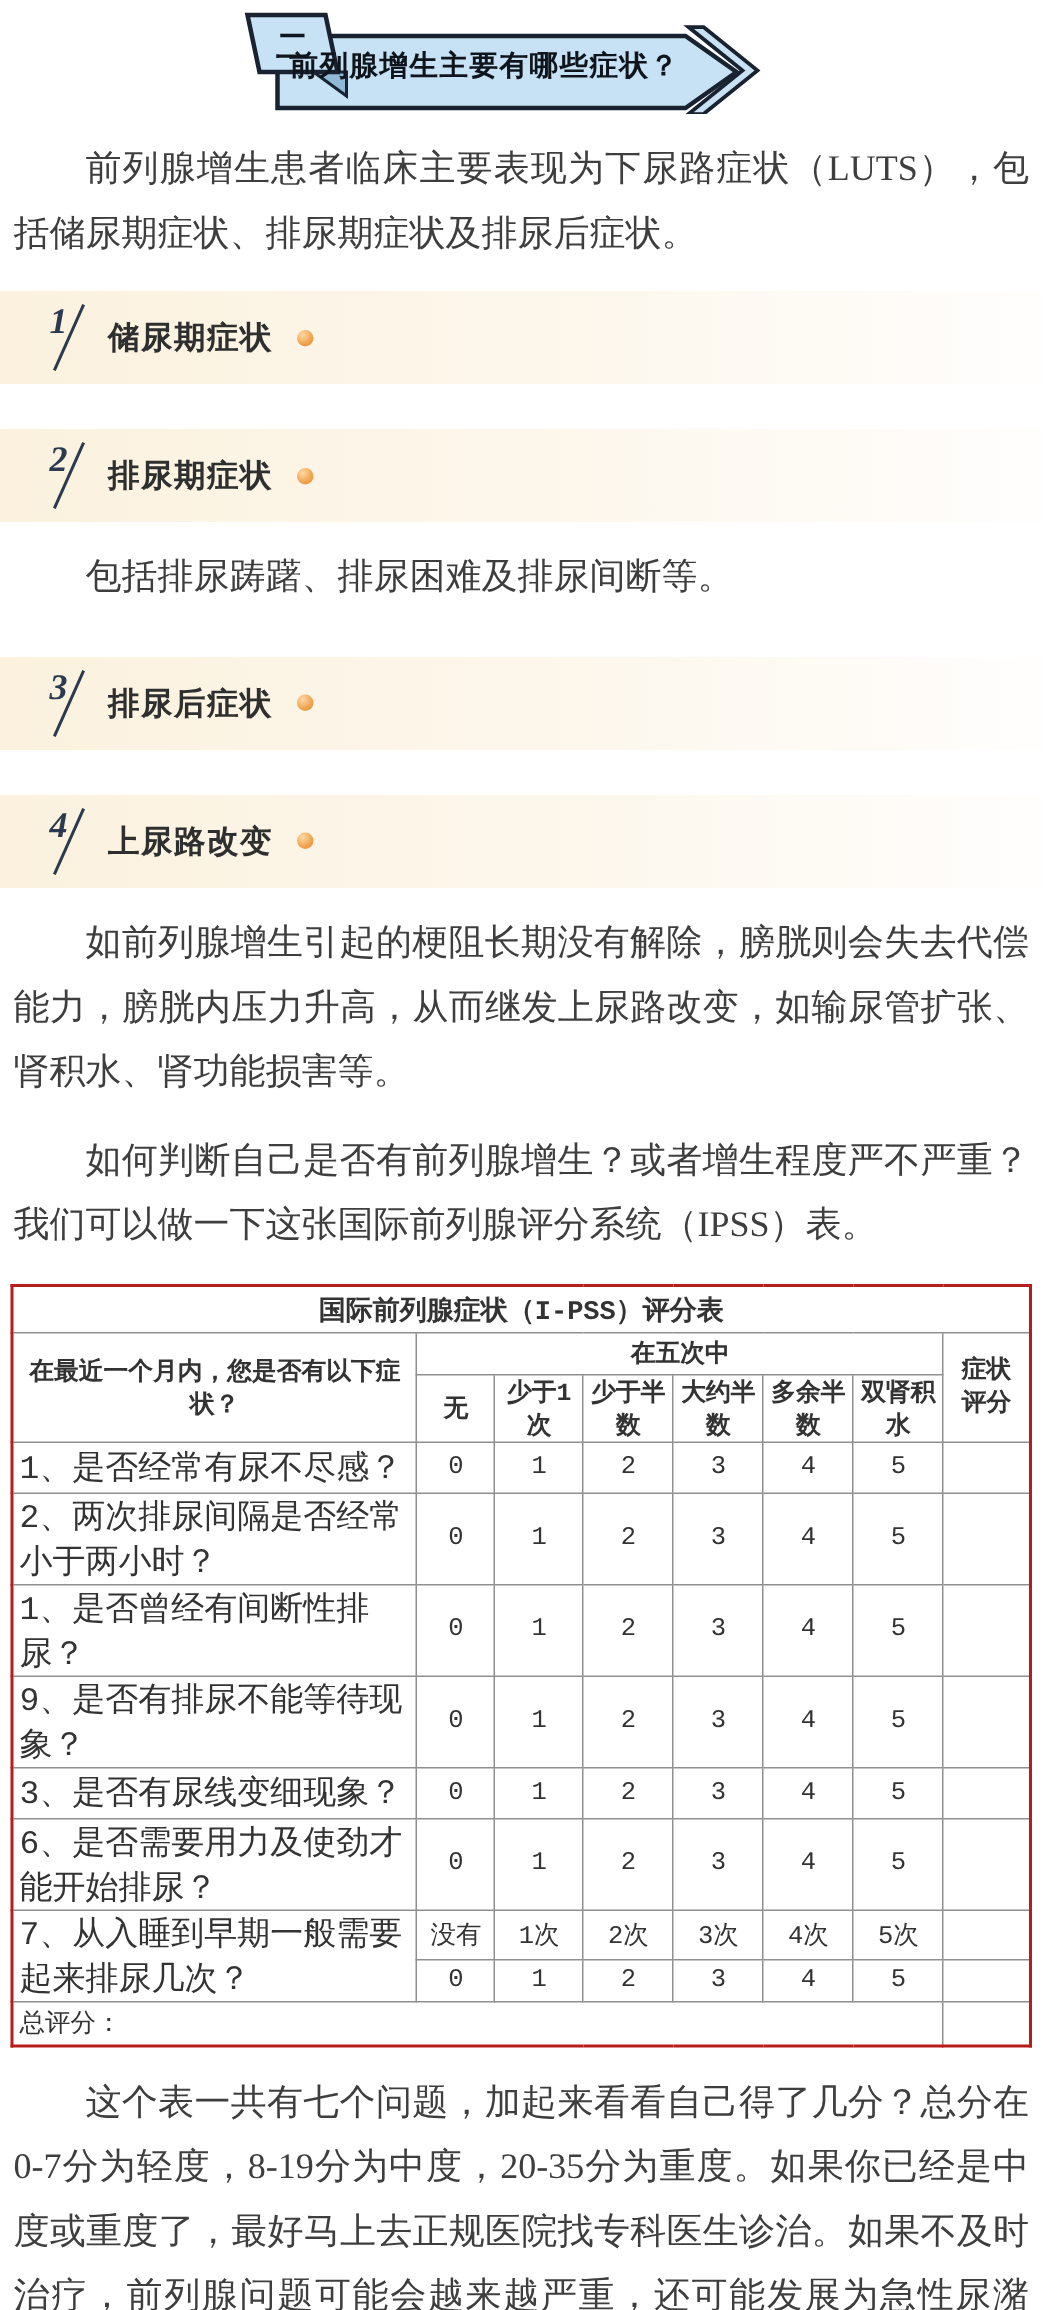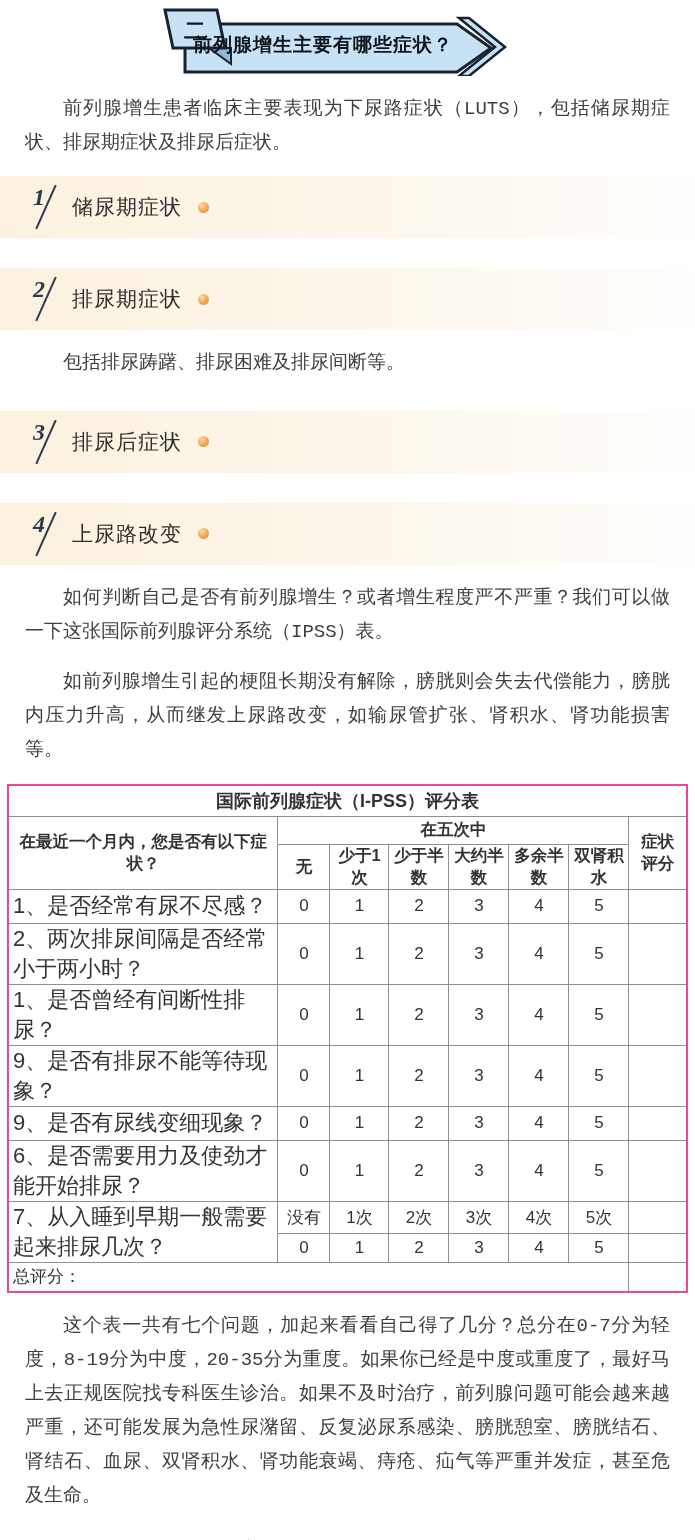--- a/index.html
+++ b/index.html
@@ -4,37 +4,37 @@
 <style>
   html,body{margin:0;padding:0;background:#fff;}
   .page{width:695px;min-height:1540px;margin:0 auto;background:#ffffff;overflow:hidden;
         font-family:"Liberation Sans","DejaVu Sans",sans-serif;}
   
   .banner-wrap{position:relative;width:385px;height:68px;margin:8px auto 0;}
   .banner-wrap svg{position:absolute;left:0;top:0;}
   .banner-title{position:absolute;left:34px;top:26px;width:268px;text-align:center;
     font-weight:bold;font-size:19px;line-height:1.2;color:#10151d;letter-spacing:1px;}
   
-  .para{margin:16px 25px;font-family:Liberation Mono, monospace;
-    font-size:19px;line-height:1.8;color:#3e3e3e;text-align:justify;text-indent:2em;}
+  .para{margin:16px 9px;font-family:Liberation Serif, serif;
+    font-size:24px;line-height:1.8;color:#3e3e3e;text-align:justify;text-indent:2em;}
   
   .band{height:62px;display:flex;align-items:center;margin-top:30px;padding-left:30px;
     background:linear-gradient(90deg,#fbf1de 0%,#fdf7ec 55%,#fffefd 100%);}
   .band-first{margin-top:14px;}
   .sec-num{position:relative;width:30px;height:48px;flex:0 0 auto;}
   .sec-num .n{position:absolute;left:3px;top:2px;font-family:"Liberation Serif",serif;
     font-style:italic;font-weight:bold;font-size:24px;line-height:1;color:#2b3a50;}
   .sec-num::after{content:"";position:absolute;left:15px;top:0;width:2px;height:48px;
     background:#2b3a50;transform:rotate(24deg);}
-  .sec-title{font-weight:normal;font-size:21px;color:#2f2f2f;margin-left:12px;letter-spacing:1px;}
+  .sec-title{font-weight:bold;font-size:21px;color:#2f2f2f;margin-left:12px;letter-spacing:1px;}
   .sec-dot{width:11px;height:11px;border-radius:50%;margin-left:16px;
     background:radial-gradient(circle at 35% 30%,#fcd9a6 0%,#f0a14b 60%,#e8903a 100%);}
   
   table.ipss{width:679px;margin:6px auto 12px;border-collapse:collapse;table-layout:fixed;
-    color:#333;border:2px solid #ec4899;}
+    color:#333;border:2px solid #b91c1c;font-family:Liberation Mono, monospace;}
   .ipss th,.ipss td{border:1px solid #8f8f8f;padding:0 4px;}
   .t-title{height:30px;font-size:18px;font-weight:bold;text-align:center;}
   .h{font-weight:bold;text-align:center;font-size:16.5px;}
   .hdr1{height:28px;} .hdr2{height:30px;}
   .score-h{line-height:1.3;}
   .q{font-size:22px;text-align:left;padding-left:7px;height:33px;font-weight:normal;}
   .v{text-align:center;font-size:17px;font-weight:normal;}
   .foot{height:28px;font-size:17px;}
   
   .cartoon-box{margin:10px 4px 0;border-radius:14px;}
@@ -84,23 +84,23 @@
     <span class="sec-dot"></span>
   </div>
 
   <div class="band">
     <span class="sec-num">
         <span class="n">4</span>
       </span>
     <span class="sec-title">上尿路改变</span>
     <span class="sec-dot"></span>
   </div>
+  <p class="para">如前列腺增生引起的梗阻长期没有解除，膀胱则会失去代偿能力，膀胱内压力升高，从而继发上尿路改变，如输尿管扩张、肾积水、肾功能损害等。</p>
+
   <p class="para">如何判断自己是否有前列腺增生？或者增生程度严不严重？我们可以做一下这张国际前列腺评分系统（IPSS）表。</p>
-
-  <p class="para">如前列腺增生引起的梗阻长期没有解除，膀胱则会失去代偿能力，膀胱内压力升高，从而继发上尿路改变，如输尿管扩张、肾积水、肾功能损害等。</p>
 
   <table class="ipss">
     <colgroup>
       <col style="width:270px">
         <col style="width:52px">
         <col style="width:59px">
         <col style="width:60px">
       <col style="width:60px">
         <col style="width:60px">
         <col style="width:60px">
@@ -158,21 +158,21 @@
       <td class="q">9、是否有排尿不能等待现象？</td>
       <td class="v">0</td>
       <td class="v">1</td>
       <td class="v">2</td>
       <td class="v">3</td>
       <td class="v">4</td>
       <td class="v">5</td>
       <td class="v"></td>
     </tr>
     <tr>
-      <td class="q">9、是否有尿线变细现象？</td>
+      <td class="q">3、是否有尿线变细现象？</td>
       <td class="v">0</td>
       <td class="v">1</td>
       <td class="v">2</td>
       <td class="v">3</td>
       <td class="v">4</td>
       <td class="v">5</td>
       <td class="v"></td>
     </tr>
     <tr>
       <td class="q">6、是否需要用力及使劲才能开始排尿？</td>

